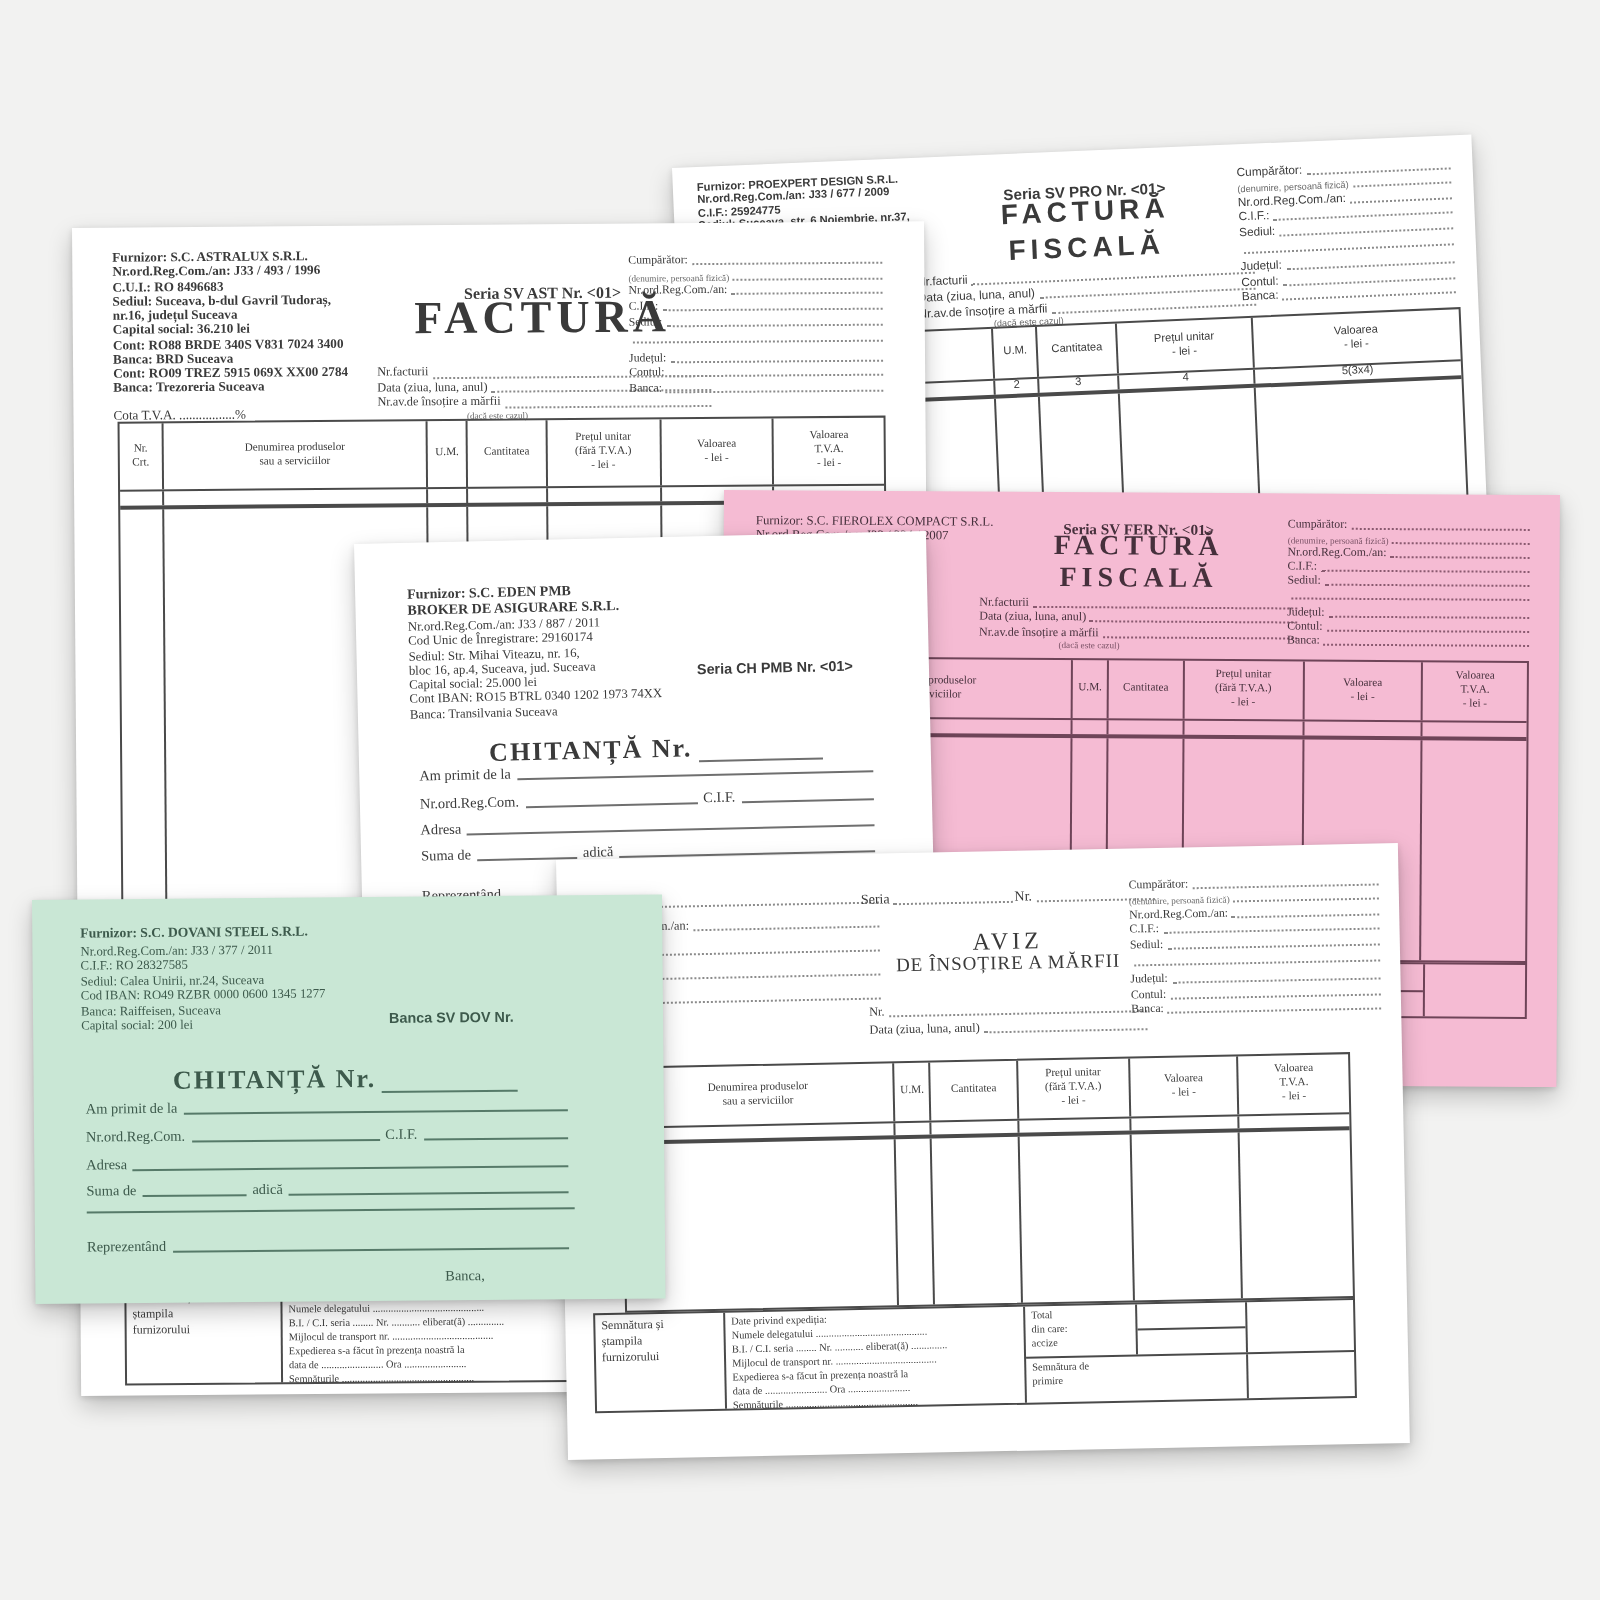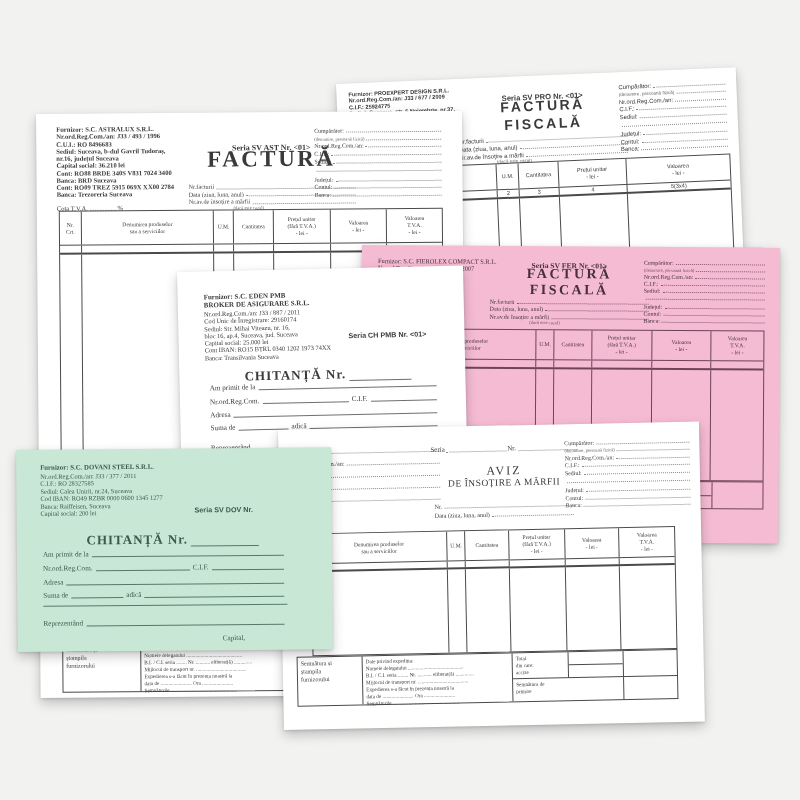--- a/index.html
+++ b/index.html
@@ -498,21 +498,21 @@
           <div class="fcell last" style="width:49px;"></div>
         </div>
       </div>
     </div>
   </div>
 
   <div class="sheet serif greenform" style="left:16px;top:450px;width:315px;height:202px;transform:rotate(-0.5deg);z-index:6;background:#c9e7d5;">
     <div class="abs supplier bold" style="left:24px;top:14px;width:195px;font-size:6.8px;line-height:1.15;">Furnizor: S.C. DOVANI STEEL S.R.L.</div>
     <div class="abs supplier" style="left:24px;top:23px;width:195px;font-size:6.4px;line-height:1.16;">Nr.ord.Reg.Com./an: J33 / 377 / 2011<br>C.I.F.: RO 28327585<br>Sediul: Calea Unirii, nr.24, Suceava<br>Cod IBAN: RO49 RZBR 0000 0600 1345 1277<br>Banca: Raiffeisen, Suceava<br>Capital social: 200 lei</div>
     <div class="abs" style="left:178px;top:50px;">
-      <span class="seria sans" style="font-size:7.2px;">Seria SV DOV Nr.</span>
+      <span class="seria sans" style="font-size:7.2px;">Banca SV DOV Nr.</span>
     </div>
     <div class="abs" style="left:50px;top:83px;width:215px;display:flex;align-items:flex-end;justify-content:center;">
       <span style="font-size:13px;font-weight:bold;letter-spacing:1px;">CHITANȚĂ Nr.</span>
       <span class="ulfix" style="width:68px;"></span>
     </div>
     <div class="crow" style="left:26px;top:101px;width:244px;">
       <span>Am primit de la</span>
         <span class="ul"></span>
     </div>
     <div class="crow" style="left:26px;top:115px;width:244px;">
@@ -531,16 +531,16 @@
       <span>adică</span>
         <span class="ul"></span>
     </div>
     <div class="crow" style="left:26px;top:155px;width:244px;">
       <span class="ul" style="margin:0 0 1px;"></span>
     </div>
     <div class="crow" style="left:26px;top:170px;width:244px;">
       <span>Reprezentând</span>
         <span class="ul"></span>
     </div>
-    <div class="abs" style="left:205px;top:186px;font-size:7.2px;">Capital,</div>
+    <div class="abs" style="left:205px;top:186px;font-size:7.2px;">Banca,</div>
   </div>
 
 </div>
 
 </body></html>

